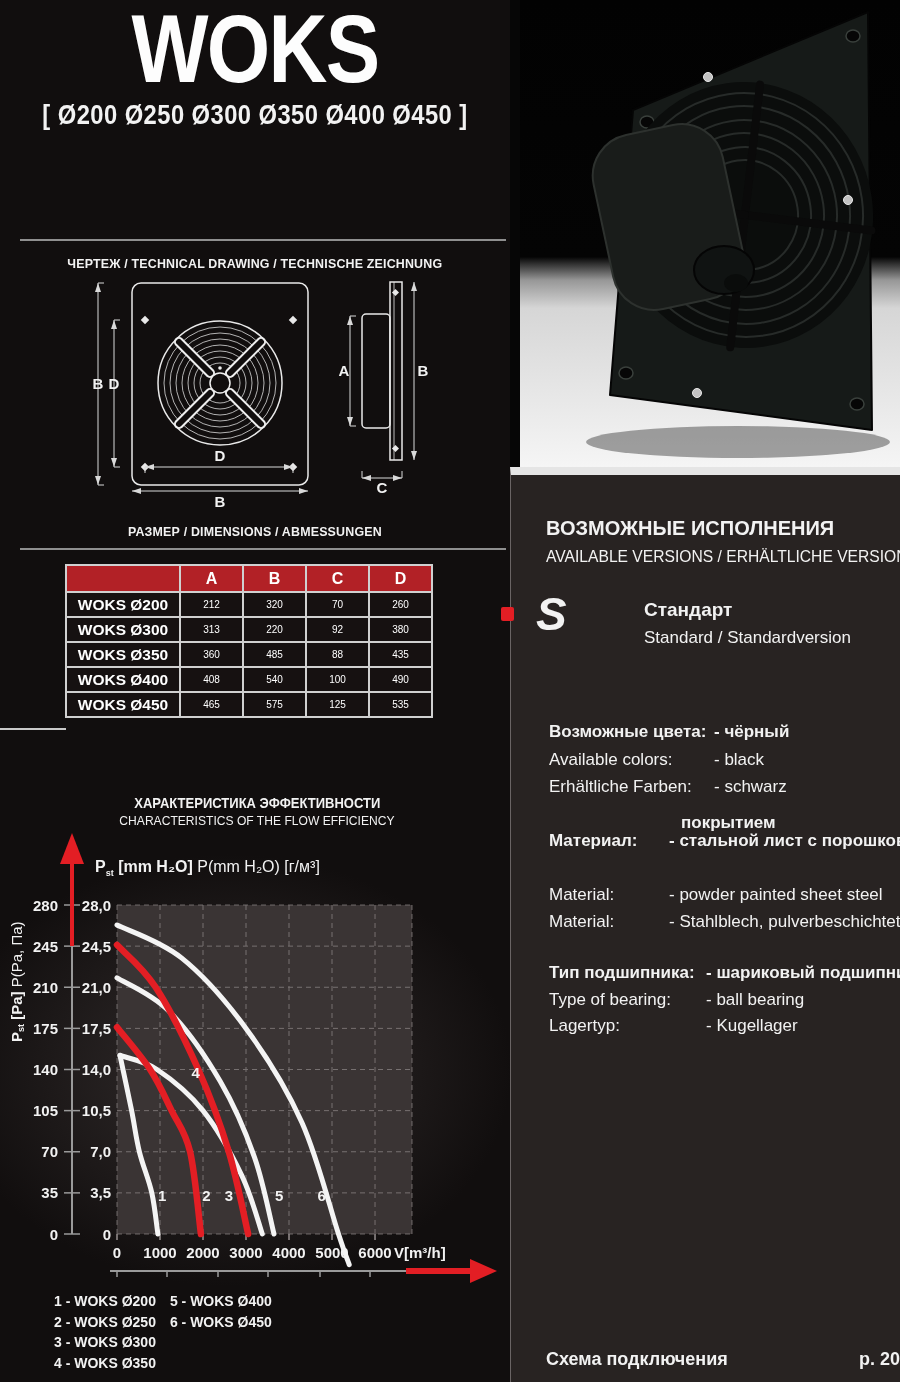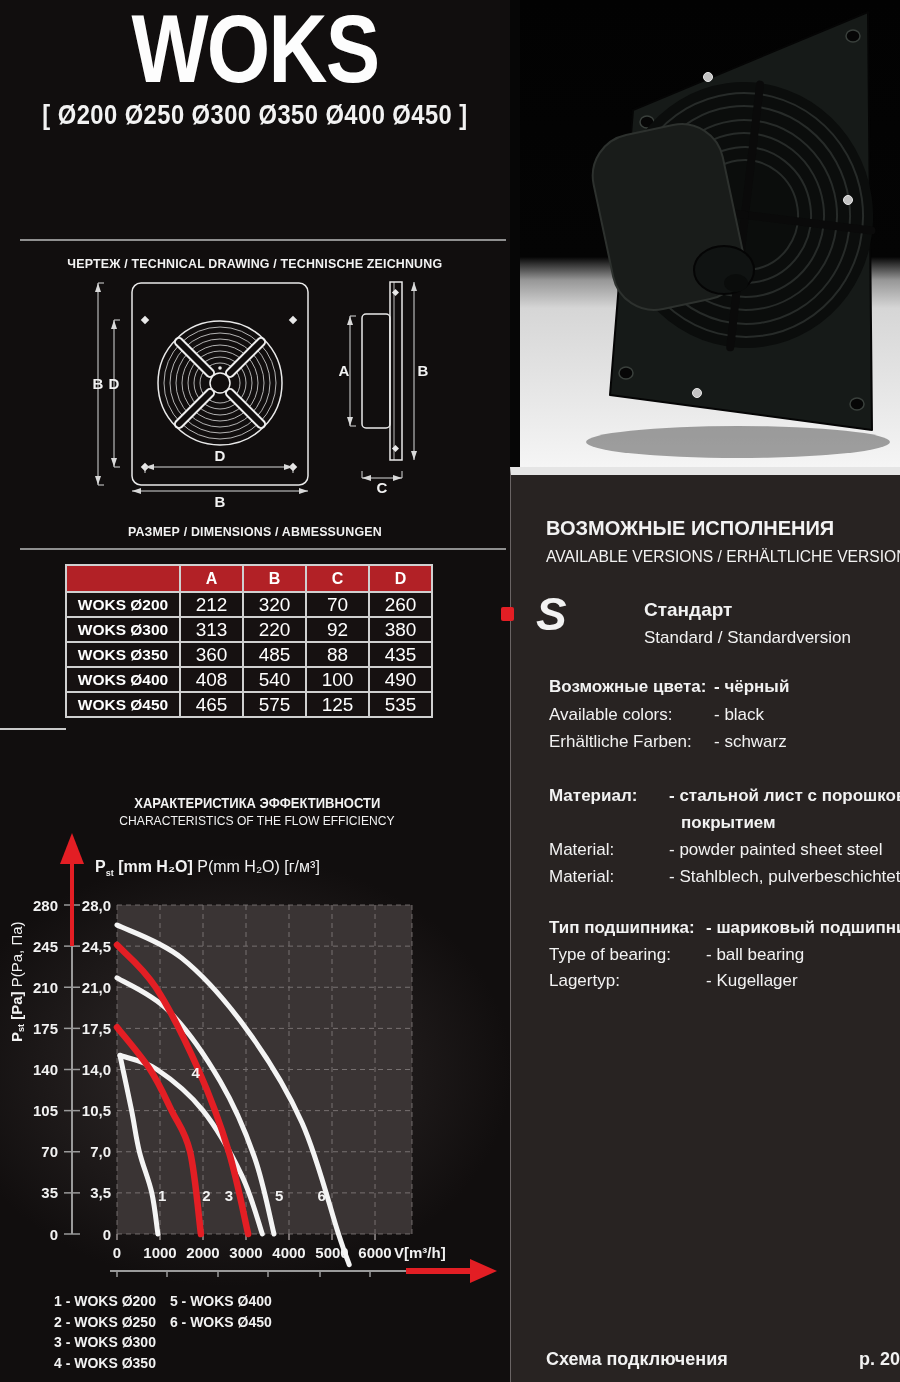--- a/index.html
+++ b/index.html
@@ -15,21 +15,21 @@
               transform:scaleX(.88);transform-origin:50% 0;letter-spacing:0.5px;}
   .section-header{width:510px;text-align:center;font-size:13.5px;font-weight:bold;letter-spacing:.2px;}
   .section-header span{display:inline-block;transform:scaleX(.92);white-space:nowrap;}
   .hrule{height:2px;background:#8f8f8f;}
   
   #dim-table{left:65px;top:564px;border-collapse:collapse;}
   #dim-table th,#dim-table td{border:2px solid #d0d0d0;text-align:center;vertical-align:middle;
       background:#161111;color:#fff;padding:0;}
   #dim-table thead th{background:#b22126;font-size:16px;font-weight:bold;height:25px;}
   #dim-table tbody th{font-weight:bold;font-size:15.5px;width:112px;height:23px;}
-  #dim-table tbody td{font-weight:normal;font-size:19px;width:61px;}
+  #dim-table tbody td{font-weight:normal;font-size:10px;width:61px;}
   
   #chart-block{left:0;top:830px;width:510px;height:462px;
      background:radial-gradient(ellipse 65% 55% at 45% 52%, #332d2d 0%, #110e0e 85%);}
   #chart-titles{left:0;top:795px;width:514px;text-align:center;line-height:17px;}
   #chart-titles .t1{font-size:14px;font-weight:bold;}
   #chart-titles .t2{font-size:13px;}
   #chart-titles div>span{display:inline-block;transform:scaleX(.93);white-space:nowrap;}
   #pa-rot-label{left:8px;top:0;height:212px;writing-mode:vertical-rl;transform:rotate(180deg);
       font-size:15px;display:flex;align-items:center;white-space:nowrap;}
   #mm-label{left:95px;top:28px;font-size:16px;white-space:nowrap;}
@@ -44,21 +44,21 @@
   #info-panel{left:510px;top:467px;width:450px;height:915px;background:#282322;
       border-top:8px solid #e5e5e5;border-left:1px solid #6a6464;box-sizing:border-box;}
   #red-marker{left:501px;top:607px;width:13px;height:14px;background:#e31e24;border-radius:2px;z-index:5;}
   .ip{position:absolute;color:#f2f2f2;}
   #vers-head-ru{left:35px;top:42px;font-size:20px;font-weight:bold;}
   #vers-head-intl{left:35px;top:72px;font-size:17px;}
   #vers-code{left:25px;top:112px;font-size:46px;font-weight:bold;font-style:italic;}
   #vers-name-ru{left:133px;top:124px;font-size:19px;font-weight:bold;}
   #vers-name-intl{left:133px;top:153px;font-size:17px;}
   .spec-row{position:absolute;font-size:17px;white-space:nowrap;}
-  .spec-row .lbl{display:inline-block;}
+  .spec-row .lbl{display:inline-block;margin-top:45px;}
   .spec-row.b{font-weight:bold;}
   #footer-left{left:35px;top:874px;font-size:18px;font-weight:bold;}
   #footer-right{right:14px;top:874px;font-size:18px;font-weight:bold;}
   svg{display:block;}
 </style>
 </head>
 <body>
 
 <div id="page">
 

